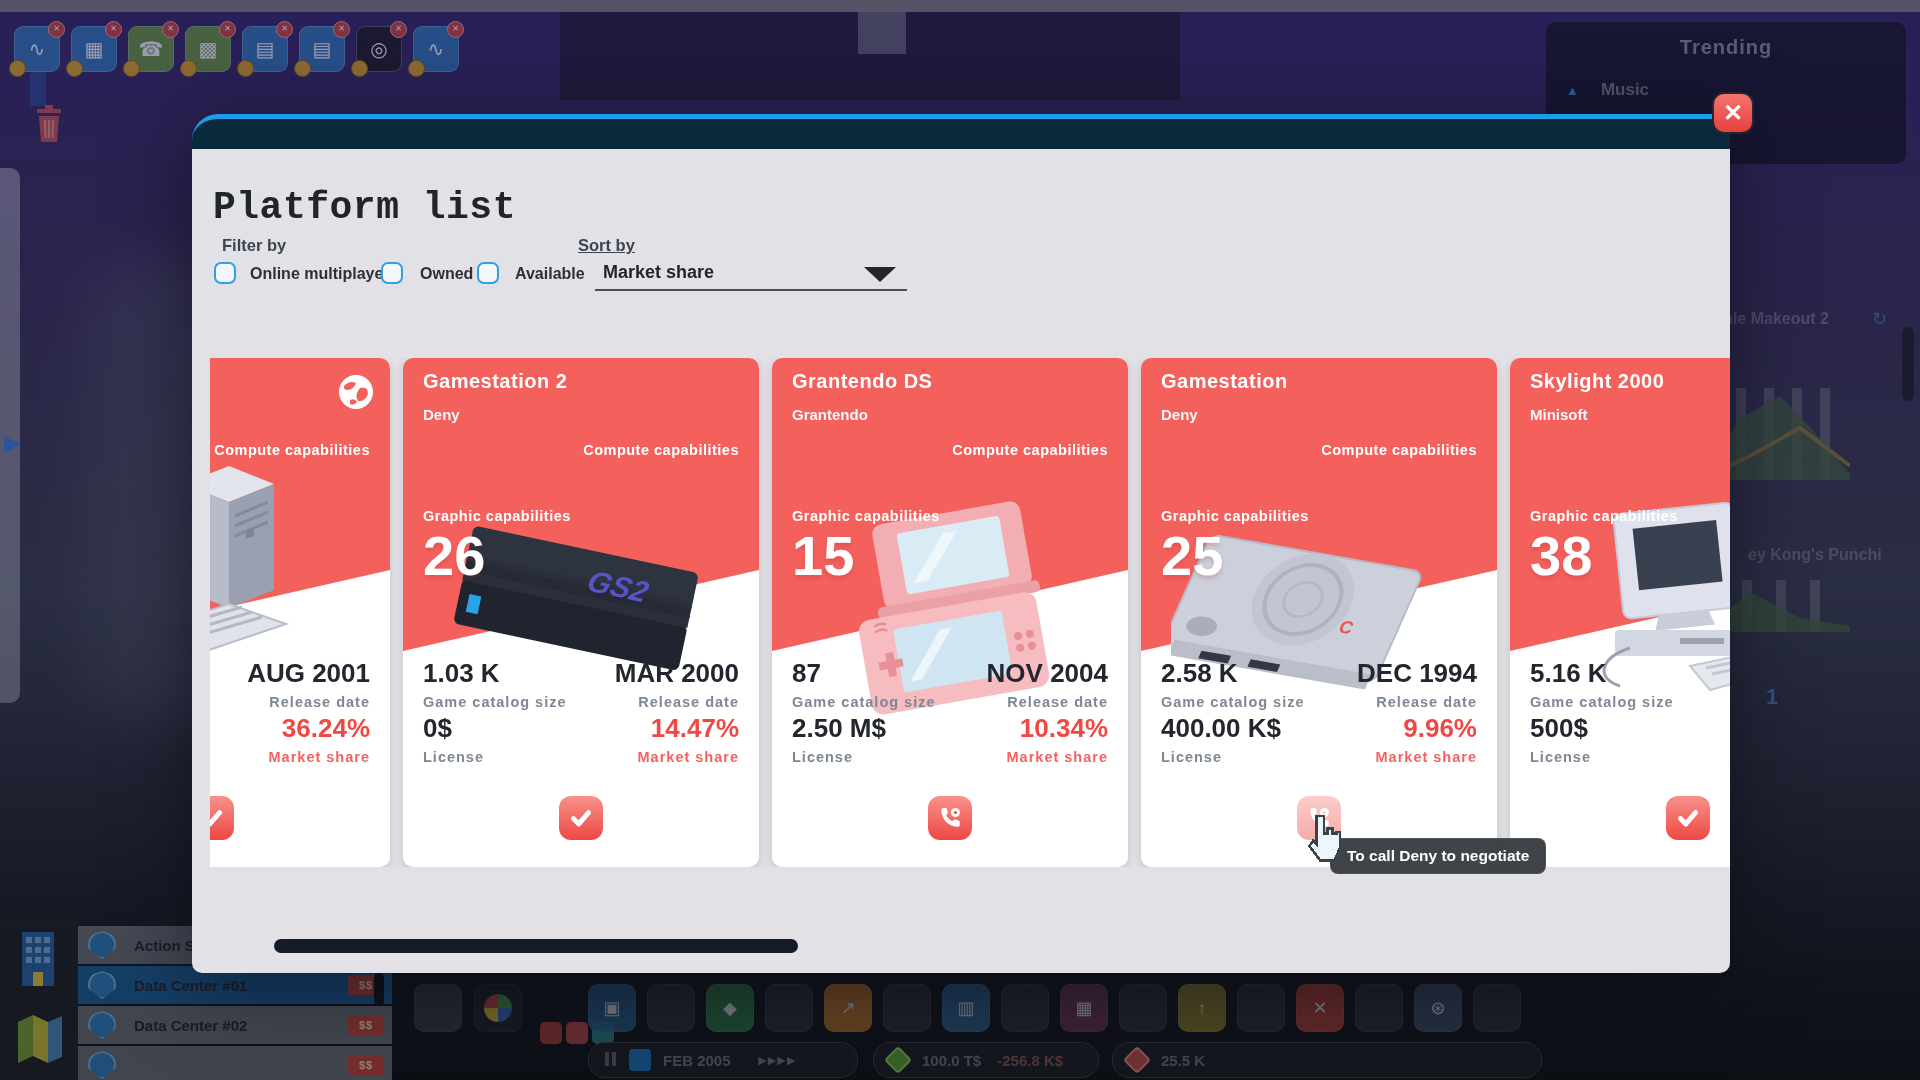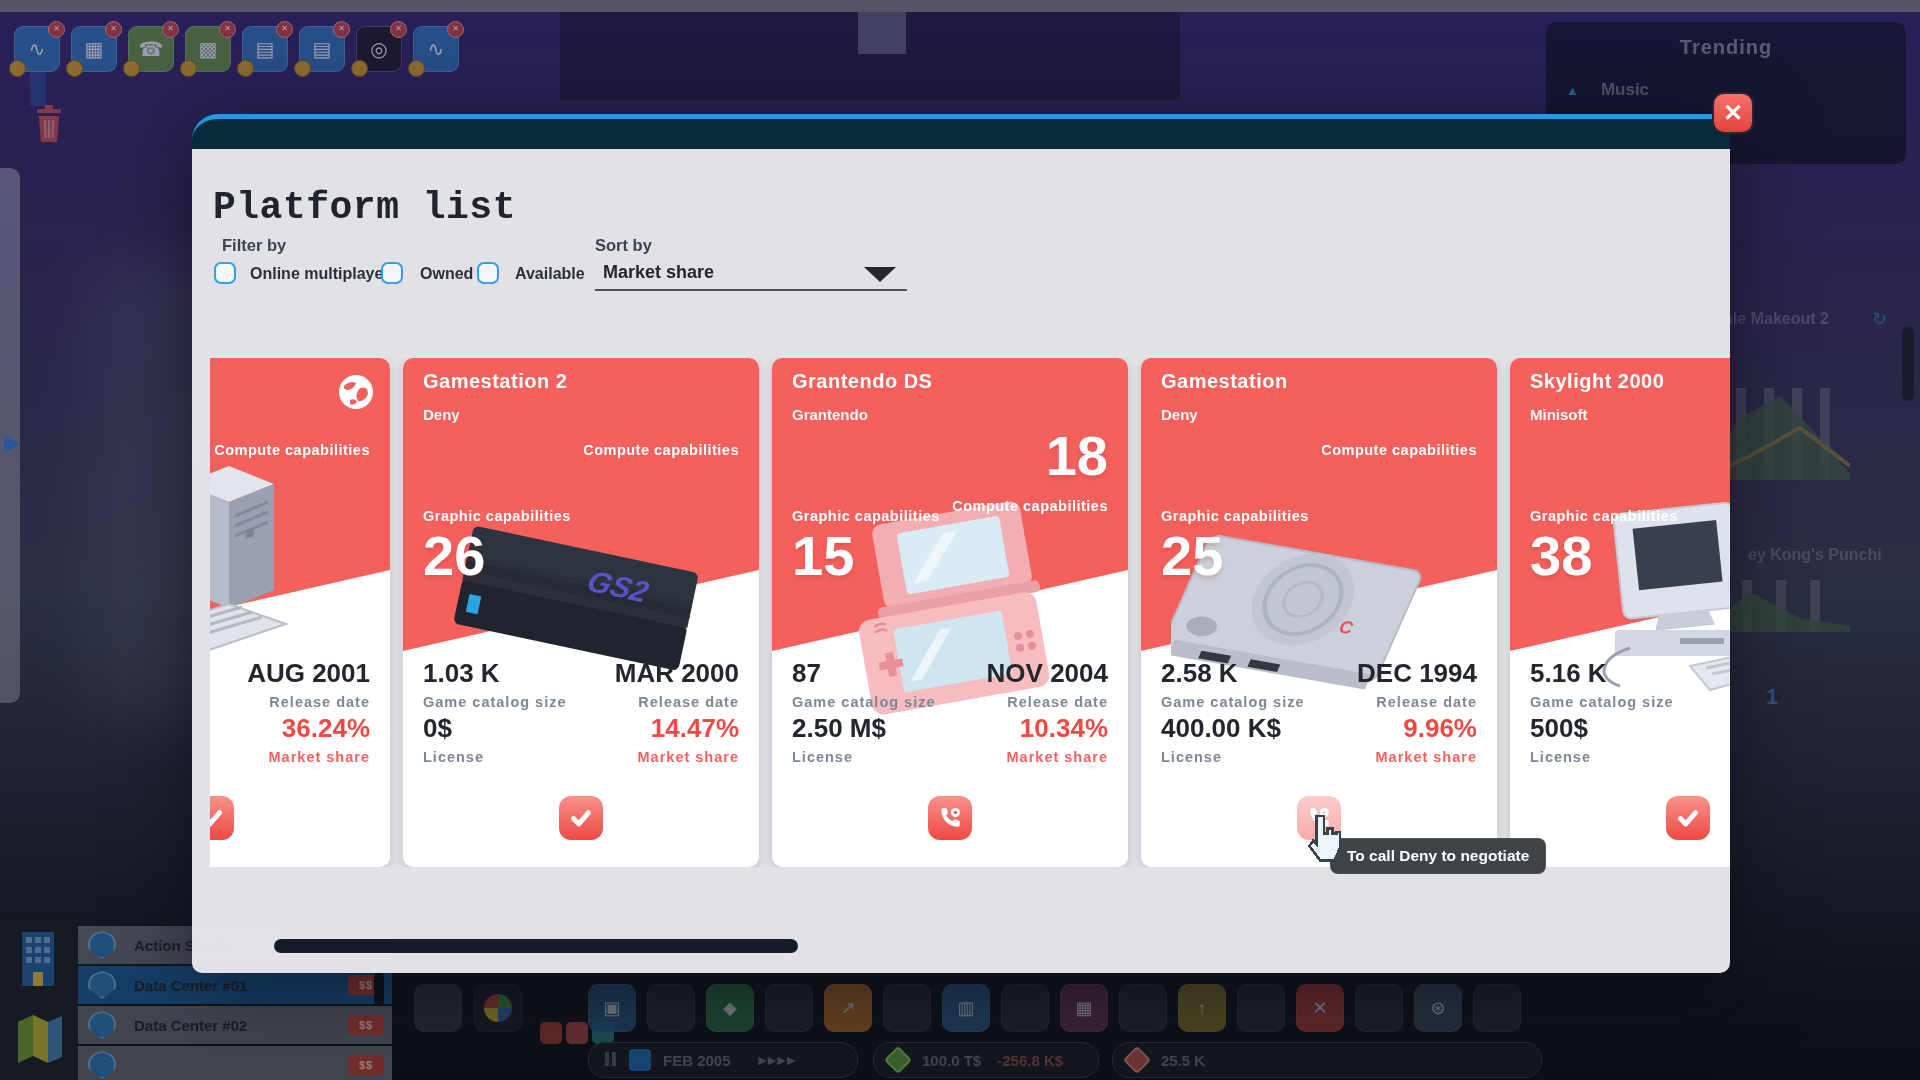--- a/index.html
+++ b/index.html
@@ -341,21 +341,21 @@
     <div class="m-title">Platform list</div>
 
     <div class="m-lbl" style="left:30px;top:122px;">Filter by</div>
     <span class="cb" style="left:22px;"></span>
     <span class="cb-lbl" style="left:58px;">Online multiplayer</span>
     <span class="cb" style="left:189px;"></span>
     <span class="cb-lbl" style="left:228px;">Owned</span>
     <span class="cb" style="left:285px;"></span>
     <span class="cb-lbl" style="left:323px;">Available</span>
 
-    <div class="m-lbl" style="left:403px;top:122px;">Sort by</div>
+    <div class="m-lbl" style="left:386px;top:122px;text-decoration:underline;">Sort by</div>
     <div>
       <div class="sel-value">Market share</div>
       <div class="sel-tri"></div>
       <div class="sel-line"></div>
     </div>
 
     <div class="cards">
 
       <div class="card" style="left:-176px;">
         <div class="card-red"></div>
@@ -467,21 +467,20 @@
           <path d="M44 142 h8 v-8 h8 v8 h8 v8 h-8 v8 h-8 v-8 h-8 z" fill="#e89098"></path>
           <circle cx="186" cy="140" r="4" fill="#e89098"></circle>
             <circle cx="198" cy="140" r="4" fill="#e89098"></circle>
           <circle cx="186" cy="152" r="4" fill="#e89098"></circle>
             <circle cx="198" cy="152" r="4" fill="#e89098"></circle>
           <path d="M46 106 q6 -4 12 0 M46 112 q6 -4 12 0" stroke="#e88f96" stroke-width="2.5" fill="none"></path>
         </svg>
         <div class="c-title">Grantendo DS</div>
         <div class="c-sub">Grantendo</div>
         <div class="stat-r">
-          <div class="num">18</div>
           <div class="slbl">Compute capabilities</div>
         </div>
         <div class="stat-l">
           <div class="slbl">Graphic capabilities</div>
           <div class="num">15</div>
         </div>
         <div class="ibox l" style="top:300px;">
           <div class="iv">87</div>
           <div class="il">Game catalog size</div>
         </div>

